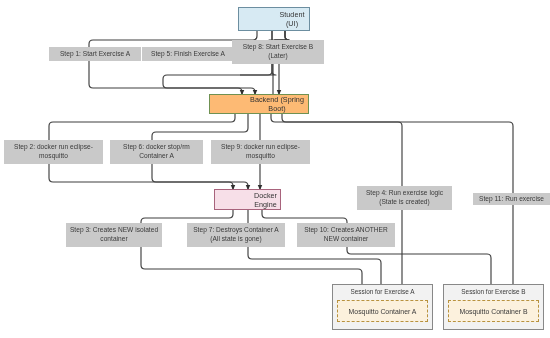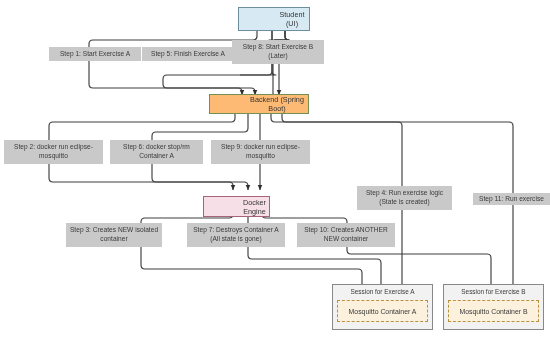--- a/index.html
+++ b/index.html
@@ -135,21 +135,21 @@
   </svg>
 
   <div class="node node-student" style="left:238px; top:7px; width:72px; height:24px;">
     <span>Student (UI)</span>
   </div>
 
   <div class="node node-backend" style="left:209px; top:94px; width:100px; height:20px;">
     <span>Backend (Spring Boot)</span>
   </div>
 
-  <div class="node node-docker" style="left:203px; top:189px; width:67px; height:21px;margin-top:7px;">
+  <div class="node node-docker" style="left:214px; top:189px; width:67px; height:21px;">
     <span>Docker Engine</span>
   </div>
 
   <div class="session" style="left:332px; top:284px; width:101px; height:46px;">
     <div class="session-title">Session for Exercise A</div>
   </div>
   <div class="container-box" style="left:337px; top:300px; width:91px; height:22px;">
     <span>Mosquitto Container A</span>
   </div>
 

